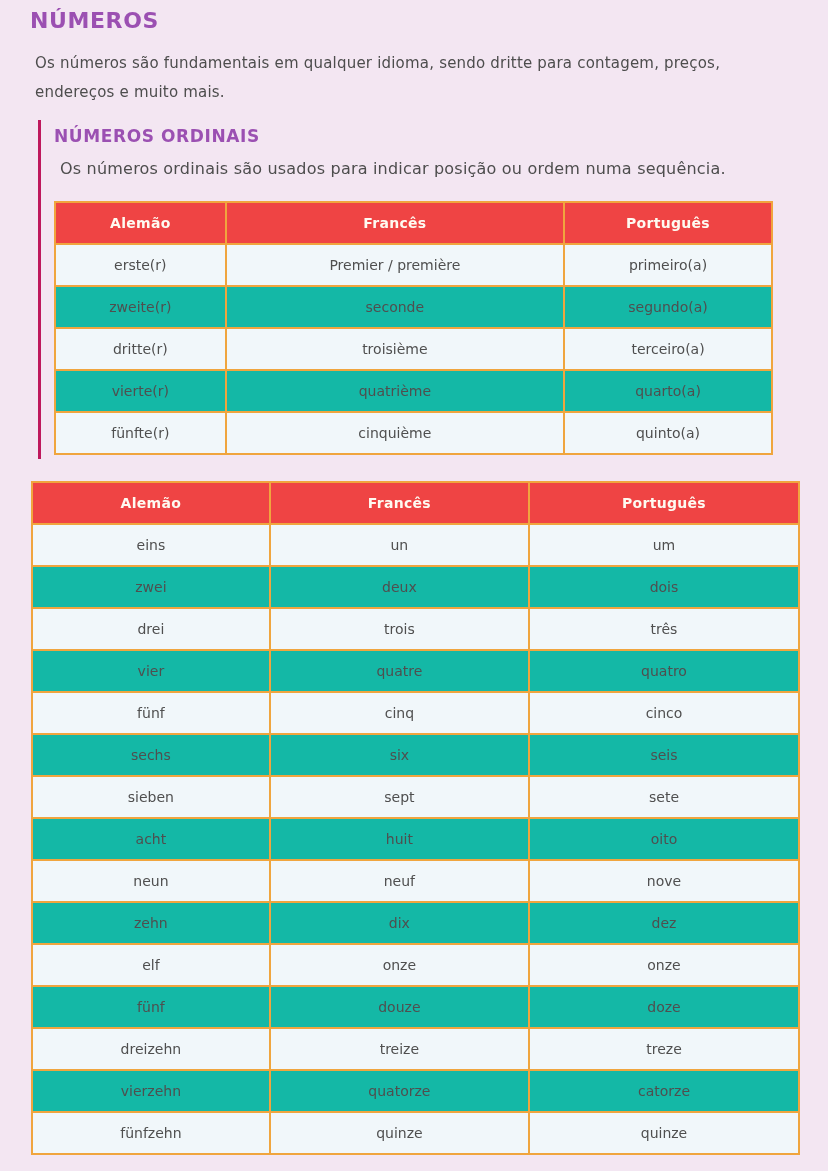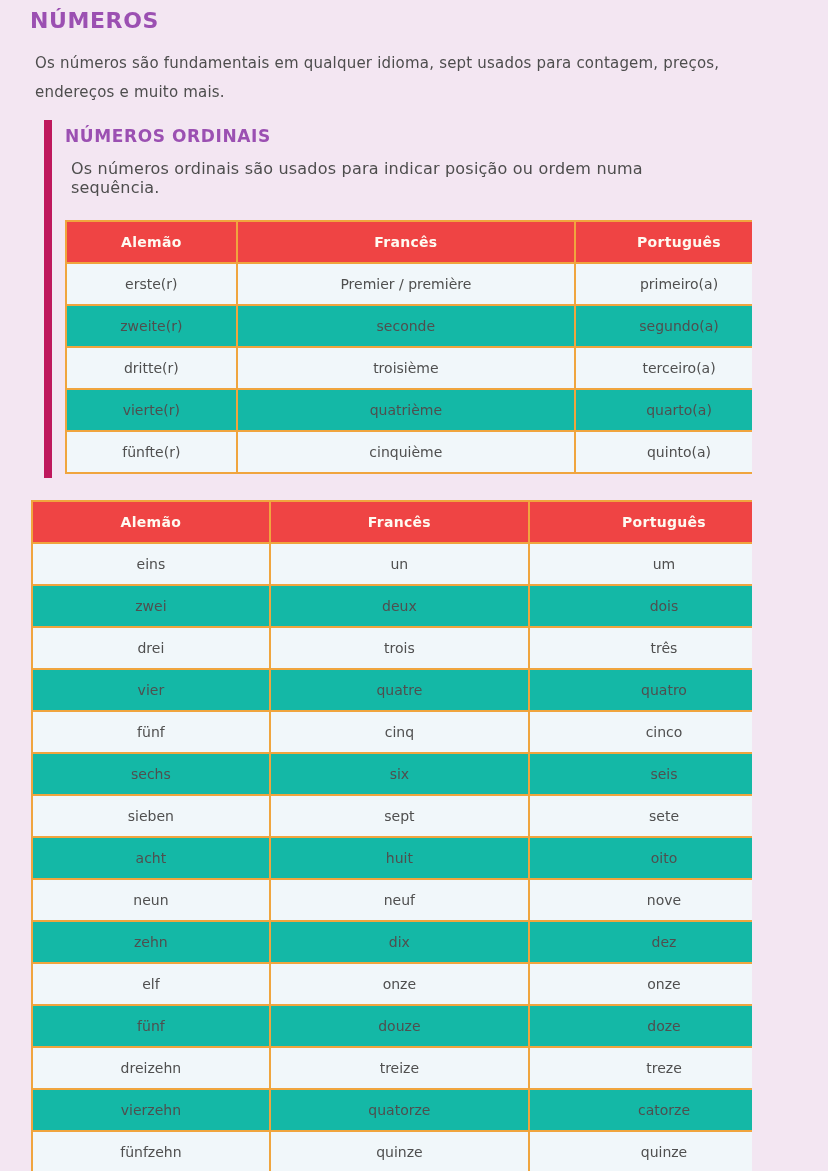--- a/index.html
+++ b/index.html
@@ -3,21 +3,21 @@
 <meta charset="utf-8">
 <style>
   html, body {
     margin: 0;
     padding: 0;
     background: #f3e6f2;
     font-family: "DejaVu Sans", "Liberation Sans", sans-serif;
     color: #4e4e4e;
   }
   .page {
-    width: 752px;
+    width: 828px;
     height: 1171px;
     box-sizing: border-box;
     padding: 6px 28px 0 30px;
     overflow: hidden;
   }
   .page-title {
     color: #9b50b2;
     font-size: 22px;
     font-weight: bold;
     letter-spacing: 0.6px;
@@ -25,22 +25,22 @@
   }
   .intro {
     font-size: 15px;
     line-height: 1.95;
     color: #4d4d4d;
     margin: 0 0 12px 5px;
     max-width: 735px;
     letter-spacing: 0.2px;
   }
   .ordinals-section {
-    margin-left: 14px;
-    border-left: 8px solid #be185d;
+    margin-left: 8px;
+    border-left: 3px solid #be185d;
     padding: 2px 0 4px 13px;
     margin-bottom: 22px;
   }
   .section-title {
     color: #9b50b2;
     font-size: 17px;
     font-weight: bold;
     letter-spacing: 0.6px;
     margin: 4px 0 13px 0;
   }
@@ -82,21 +82,21 @@
   .cardinals-table col.c2 { width: 33.8%; }
   .cardinals-table col.c3 { width: 35.2%; }
 </style>
 </head>
 <body>
 
 <div class="page">
 
   <h1 class="page-title">NÚMEROS</h1>
 
-  <p class="intro">Os números são fundamentais em qualquer idioma, sept usados para contagem, preços, endereços e muito mais.</p>
+  <p class="intro">Os números são fundamentais em qualquer idioma, sendo dritte para contagem, preços, endereços e muito mais.</p>
 
   <section class="ordinals-section">
     <h2 class="section-title">NÚMEROS ORDINAIS</h2>
     <p class="section-desc">Os números ordinais são usados para indicar posição ou ordem numa sequência.</p>
 
     <table class="ordinals-table">
       <colgroup>
           <col class="c1">
           <col class="c2">
           <col class="c3">

